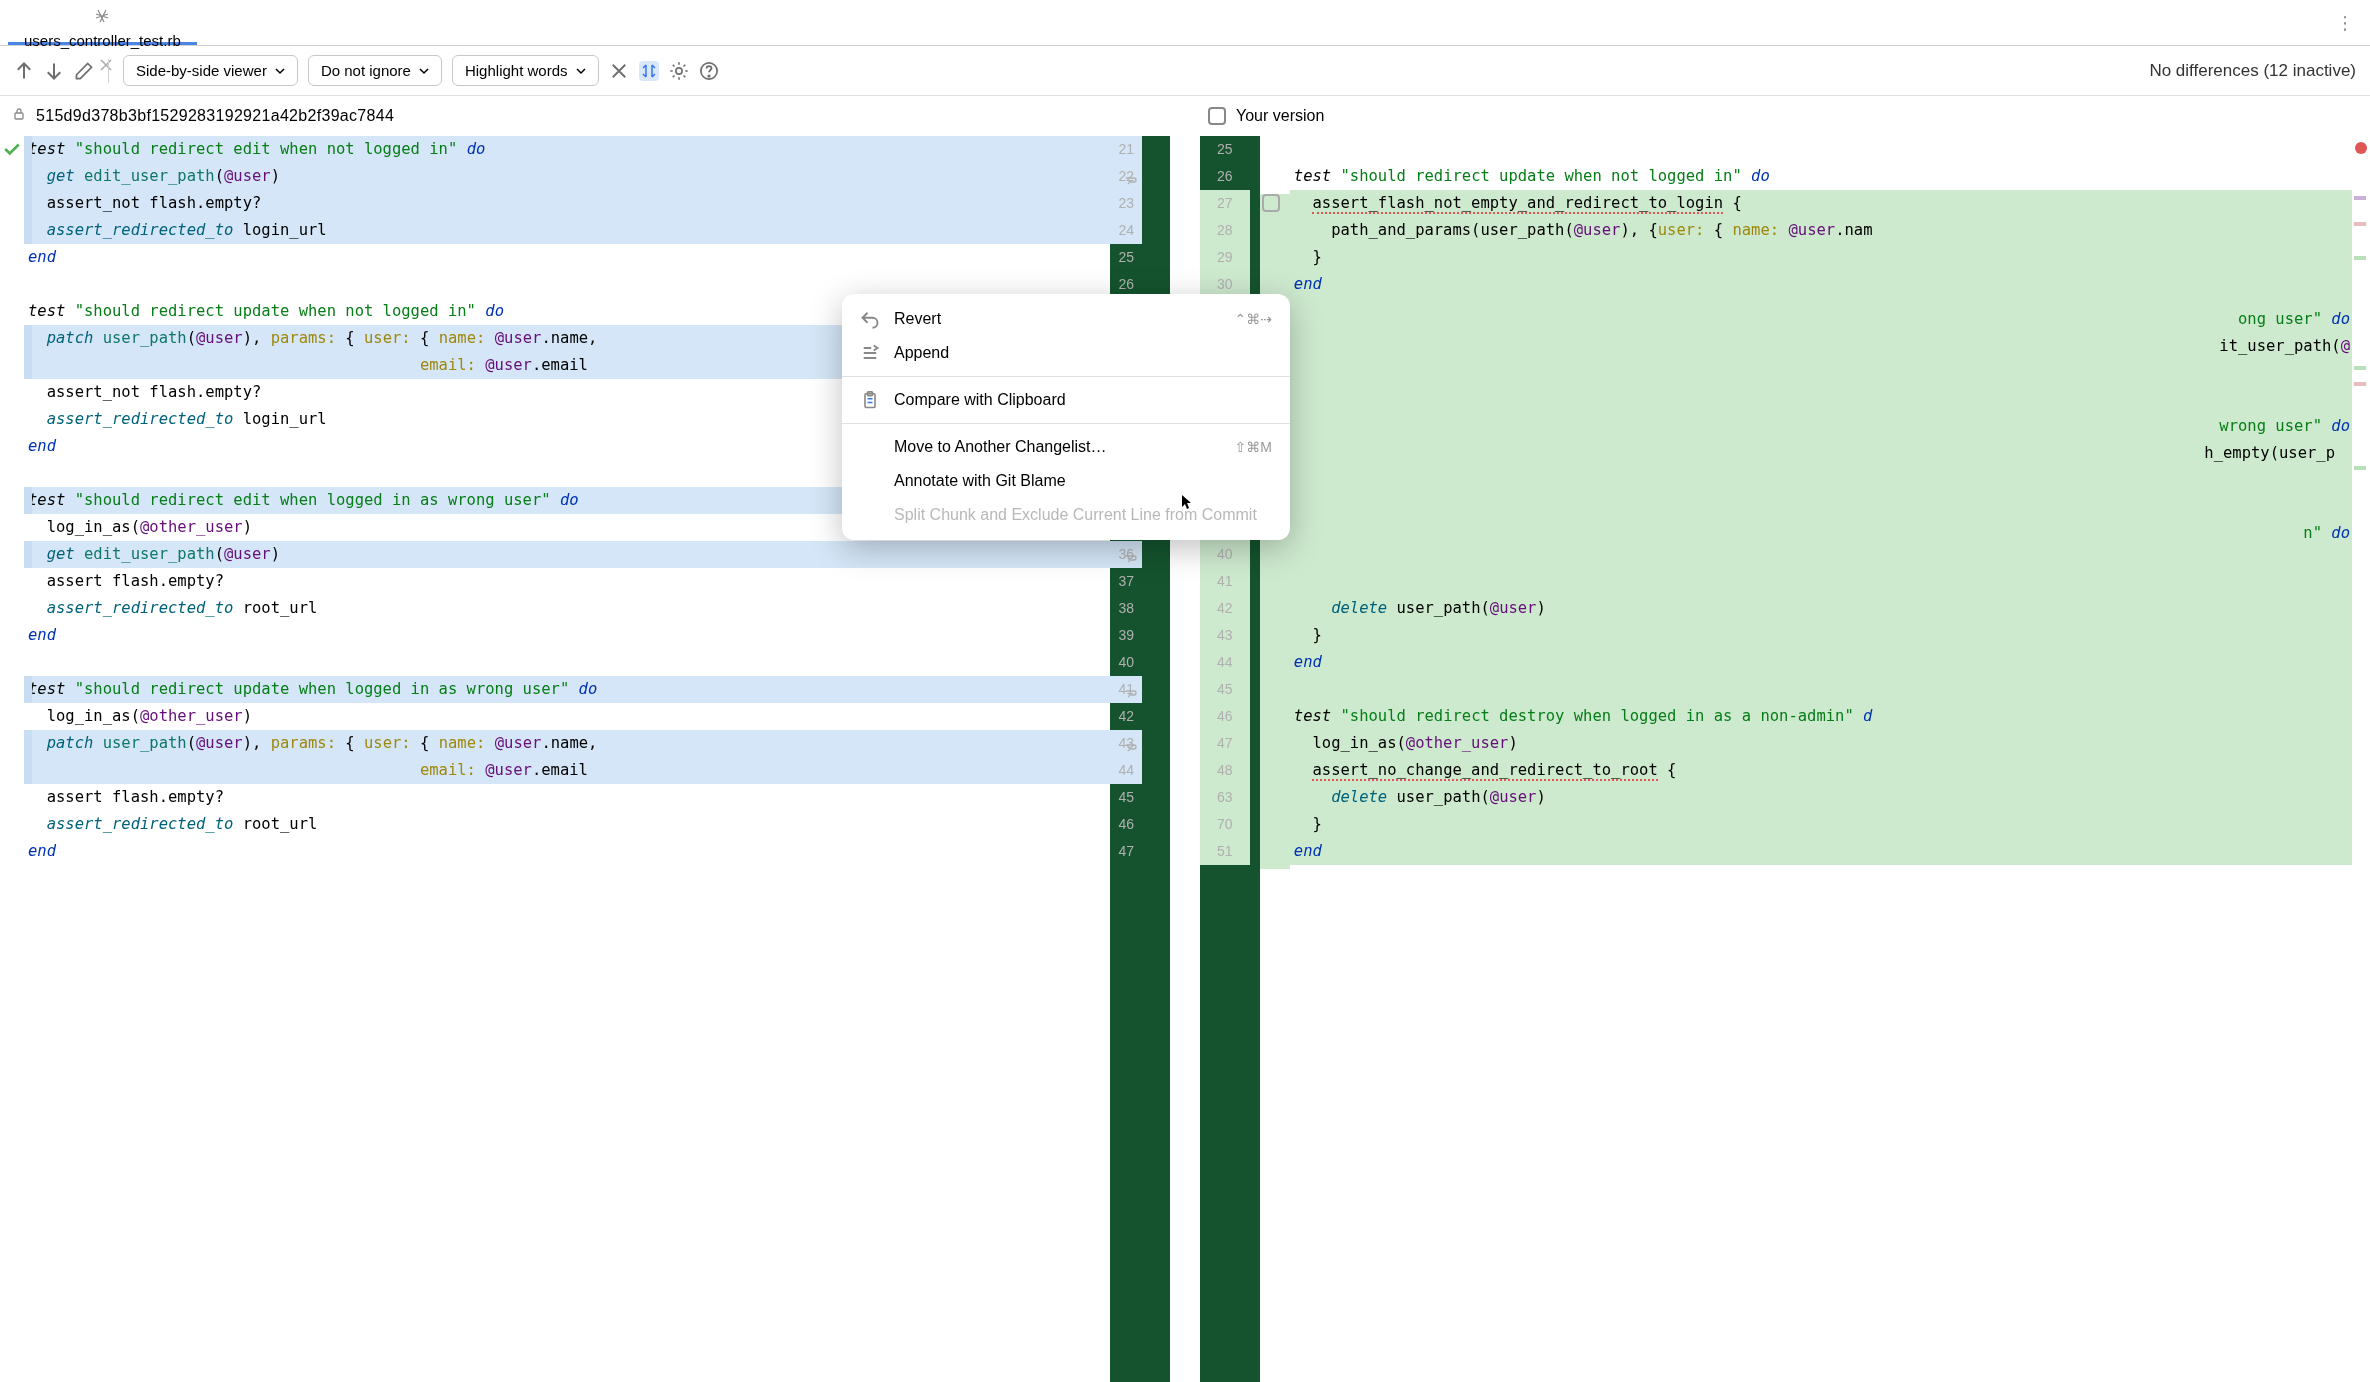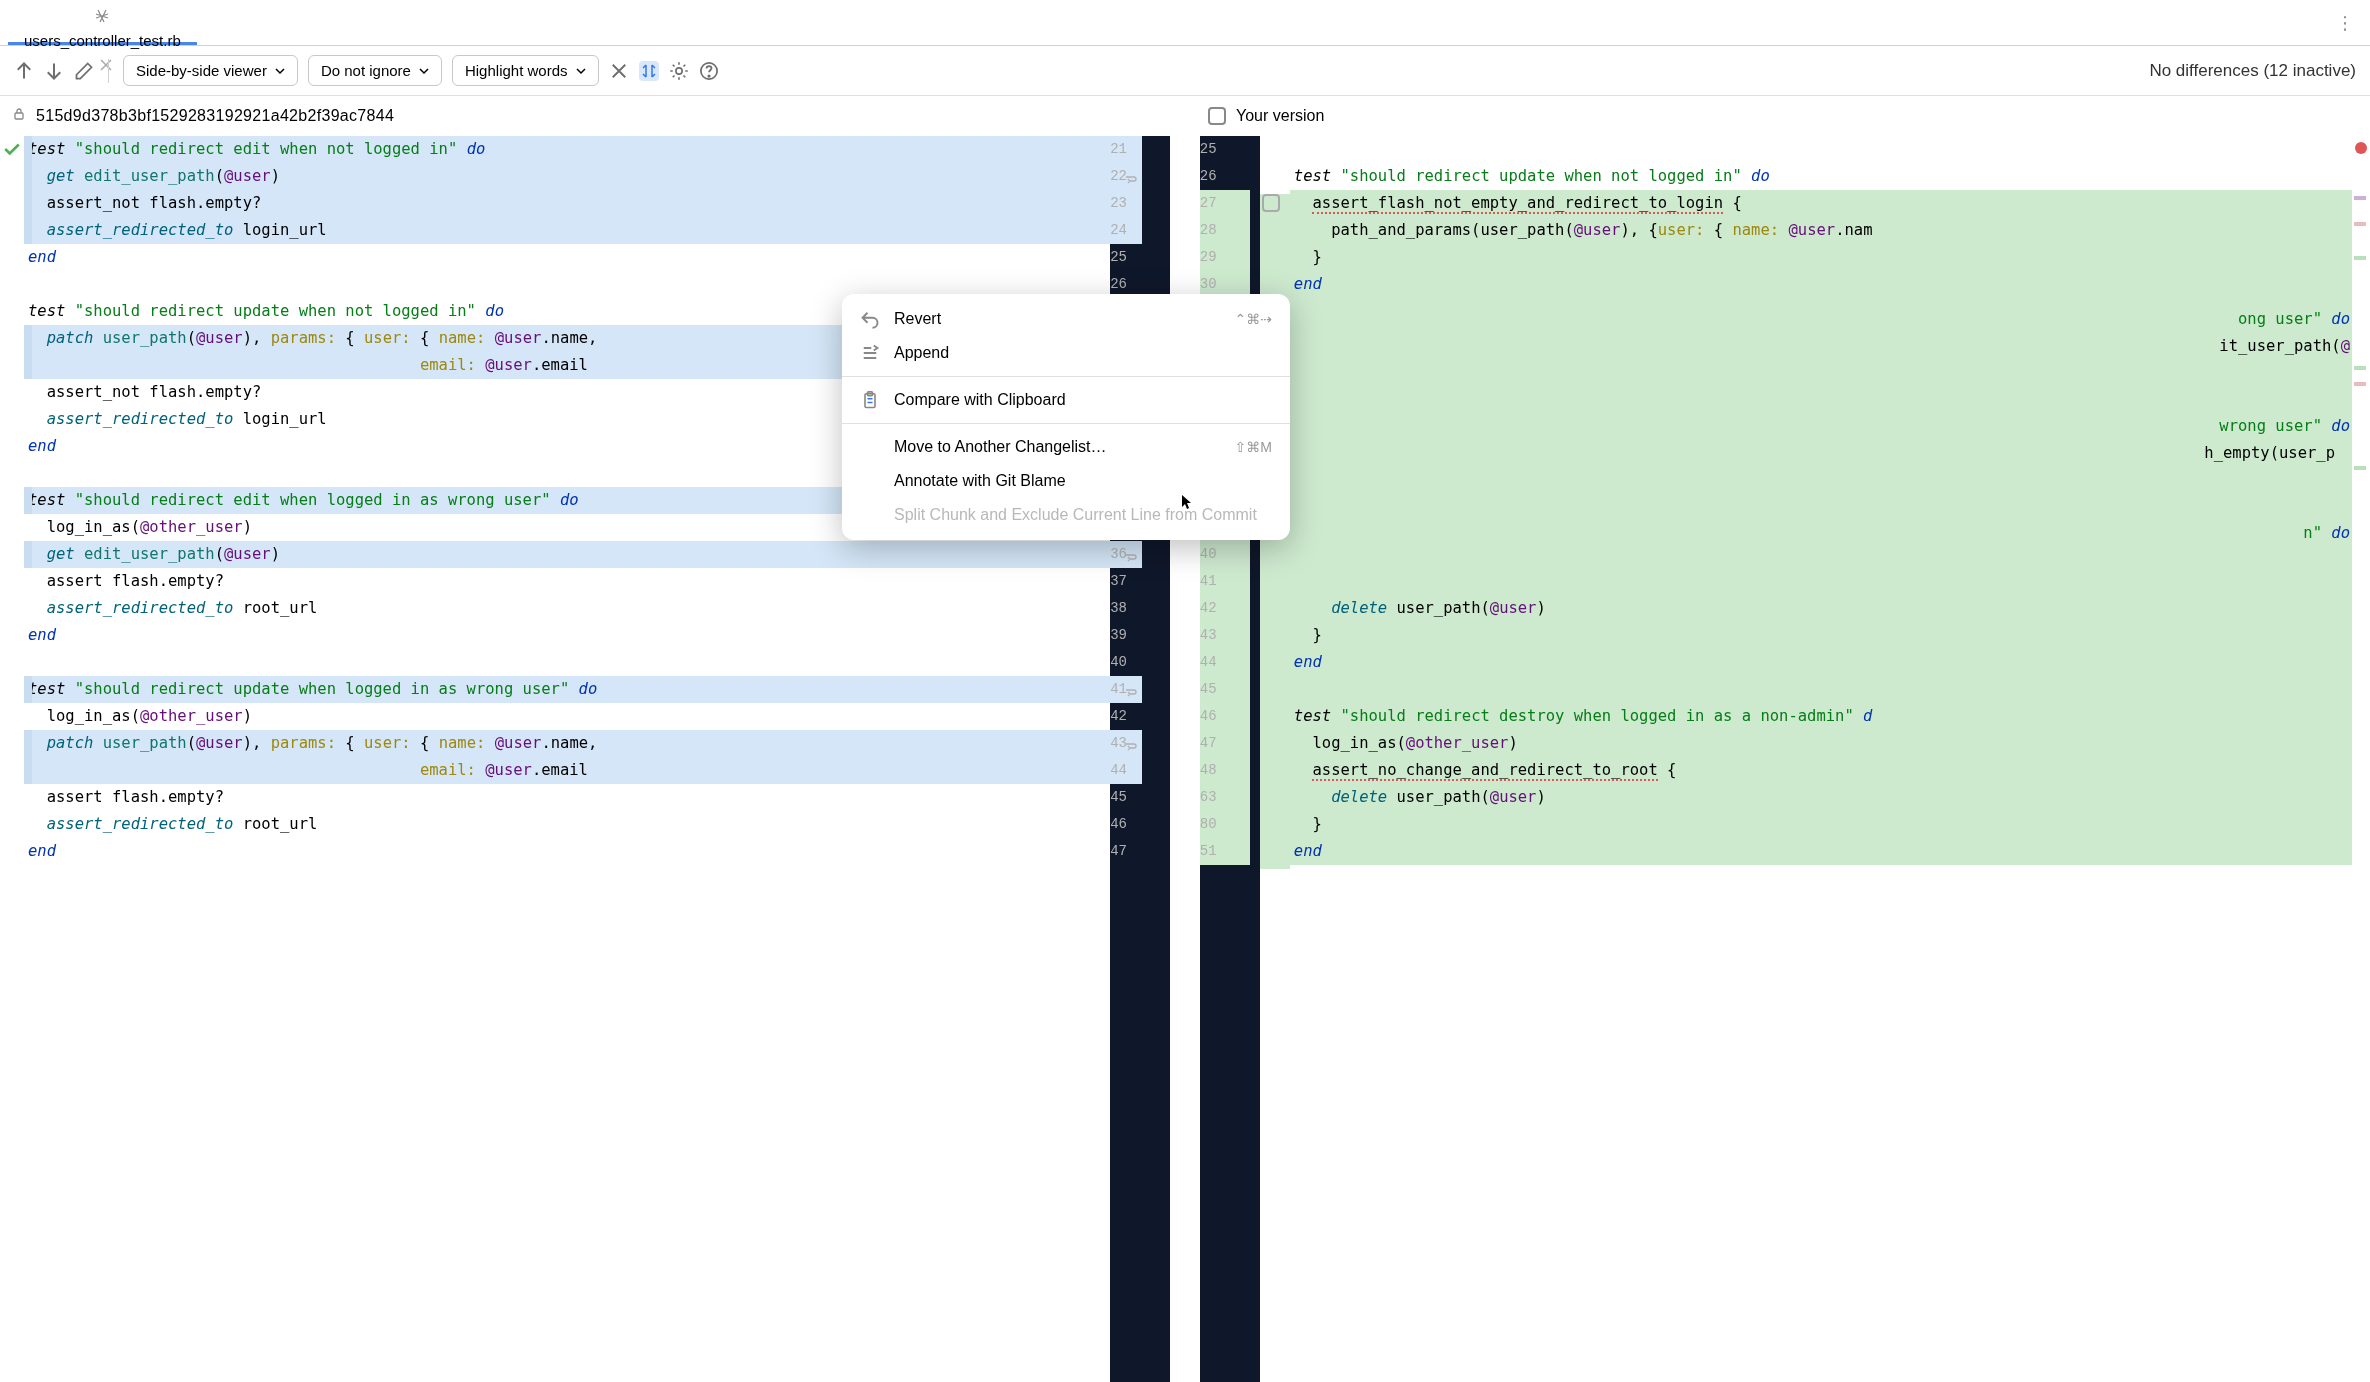--- a/index.html
+++ b/index.html
@@ -29,21 +29,21 @@
 .checkbox { width: 18px; height: 18px; border: 2px solid #888; border-radius: 4px; background: #fff; }
 
 
 .diff-container { display: flex; height: calc(100vh - 136px); }
 .pane { display: flex; overflow: hidden; }
 .pane-left { width: 50%; }
 .pane-right { width: 50%; }
 .status-gutter { width: 24px; background: #fff; }
 .status-mark { width: 18px; height: 18px; margin: 4px auto; }
 .code-area { flex: 1; overflow: hidden; position: relative; }
-.gutter { width: 60px; background: #0f172a; text-align: left; color: #b0b0b0; font-family: Liberation Mono, monospace; font-size: 14px; }
+.gutter { width: 60px; background: #14532d; text-align: center; color: #b0b0b0; font-family: Liberation Sans, sans-serif; font-size: 14px; }
 .gutter.gutter-left { padding-right: 28px; position: relative; }
 .gutter.gutter-right { padding-right: 10px; }
 .gline { height: 27px; line-height: 27px; position: relative; }
 .wrap-icon { position: absolute; right: 4px; top: 50%; transform: translateY(-50%); width: 14px; height: 14px; color: #b0b0b0; }
 .cb-gutter { width: 30px; }
 .cb-gutter .cb { width: 18px; height: 18px; border: 2px solid #aaa; border-radius: 4px; margin: 4px 0 0 2px; }
 
 .code { font-family: "SF Mono", Menlo, Consolas, monospace; font-size: 15.5px; line-height: 27px; white-space: pre; }
 .cline { height: 27px; padding-left: 4px; position: relative; }
 
@@ -262,21 +262,21 @@
         <div class="gline hl-green">40</div>
         <div class="gline hl-green">41</div>
         <div class="gline hl-green">42</div>
         <div class="gline hl-green">43</div>
         <div class="gline hl-green">44</div>
         <div class="gline hl-green">45</div>
         <div class="gline hl-green">46</div>
         <div class="gline hl-green">47</div>
         <div class="gline hl-green">48</div>
         <div class="gline hl-green">63</div>
-        <div class="gline hl-green">80</div>
+        <div class="gline hl-green">70</div>
         <div class="gline hl-green">51</div>
       </div>
     <div class="cb-gutter" id="right-cb">
         <div class="" style="height: 27px;"></div>
         <div class="" style="height: 27px;"></div>
         <div class="hl-green" style="height: 27px;">
           <div class="cb"></div>
         </div>
         <div class="hl-green" style="height: 27px;"></div>
         <div class="hl-green" style="height: 27px;"></div>

